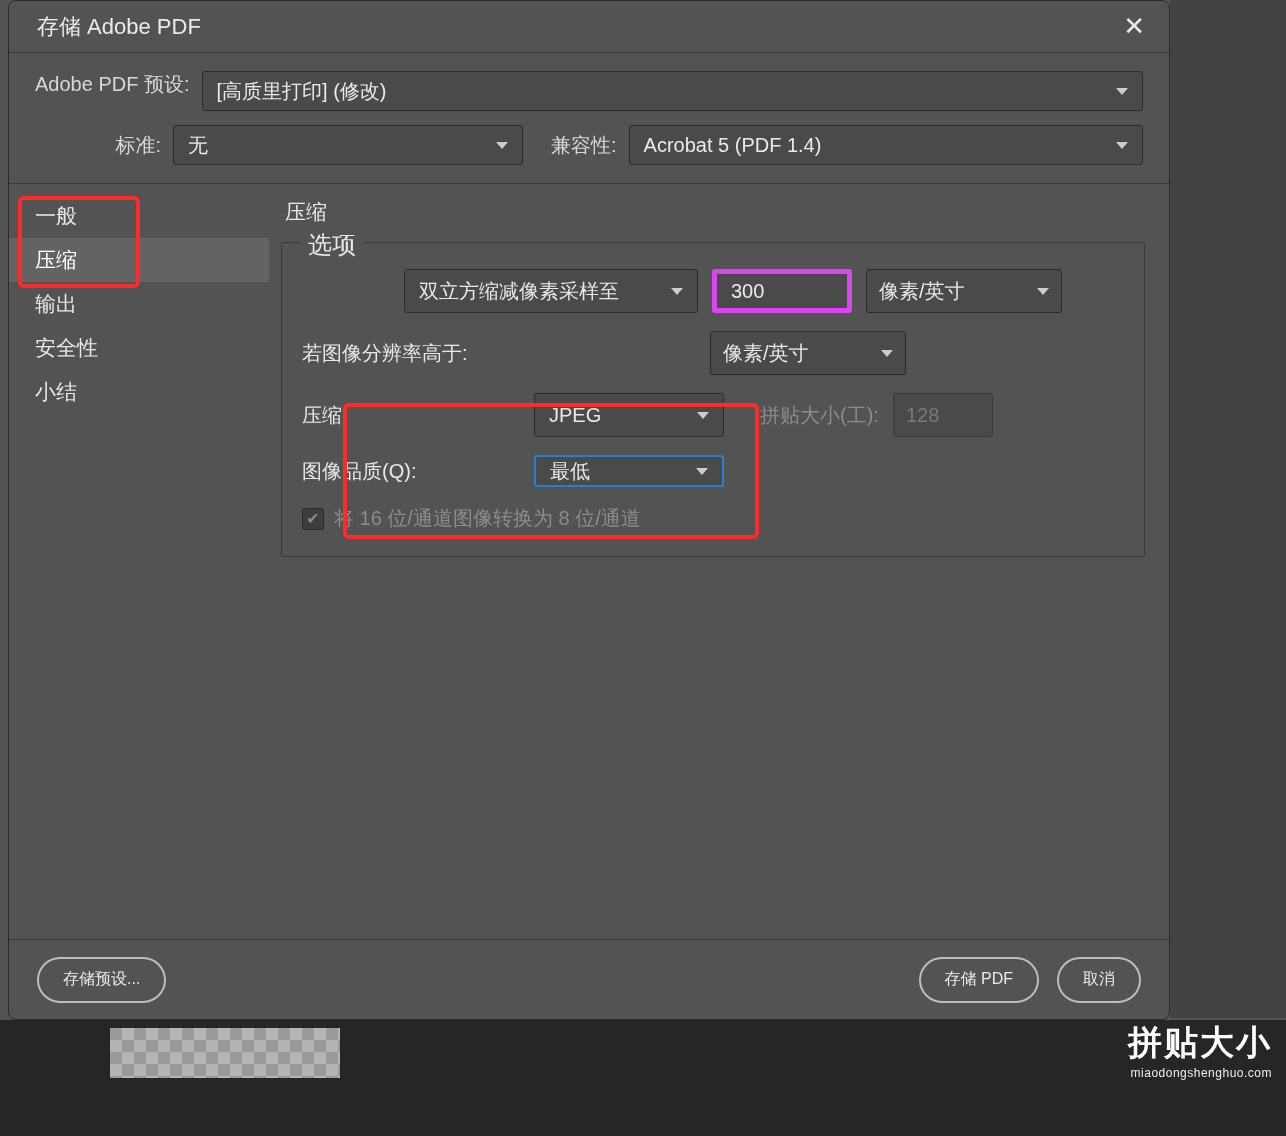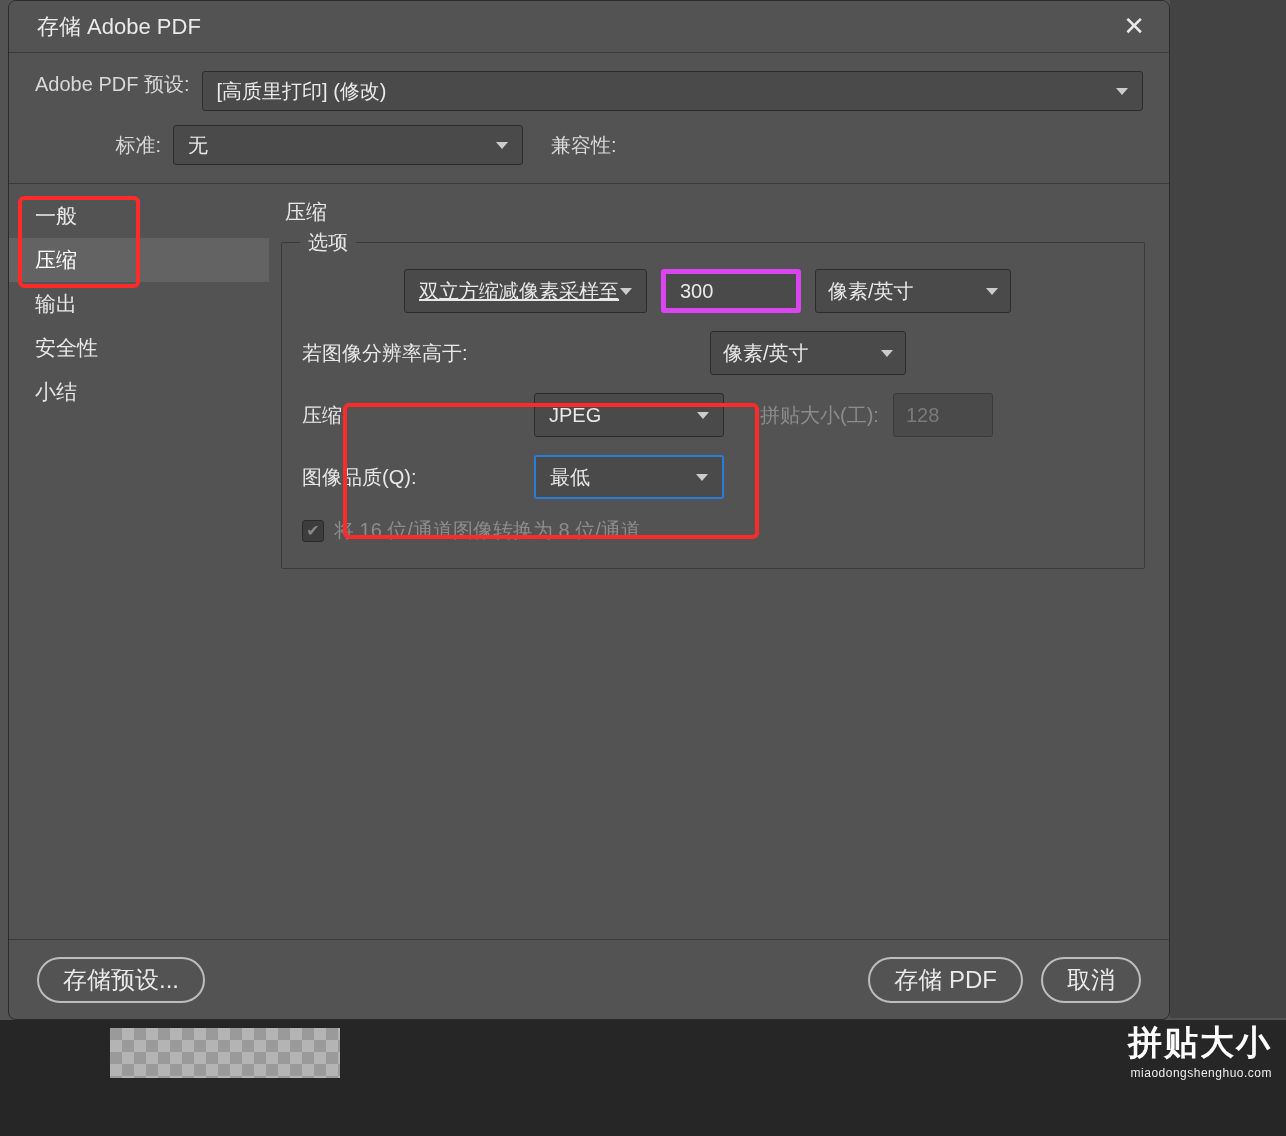--- a/index.html
+++ b/index.html
@@ -109,38 +109,38 @@
     border-radius: 2px;
     padding: 26px 20px 24px 20px;
     position: relative;
   }
   .gb-legend {
     position: absolute;
     top: -14px; left: 18px;
     background: #535353;
     padding: 0 8px;
     color: #e8e8e8;
-    font-size: 20px;
+    font-size: 24px;
   }
   .frow {
     display: flex;
     align-items: center;
     gap: 14px;
     margin-bottom: 18px;
   }
   .frow .label-right {
     color: #e8e8e8;
   }
   .sel-med {
-    width: 243px; height: 44px;
+    width: 294px; height: 44px;
     background: #4a4a4a;
     border: 1px solid #2c2c2c;
     border-radius: 3px;
     display: flex; align-items: center; justify-content: space-between;
-    padding: 0 14px; cursor: pointer; text-decoration: underline;
+    padding: 0 14px; cursor: pointer;
   }
   .num-input {
     width: 140px; height: 44px;
     background: #4a4a4a;
     border: 5px solid #d946ef;
     border-radius: 3px;
     color: #eaeaea;
     padding: 0 14px;
     display: flex; align-items: center;
   }
@@ -154,21 +154,21 @@
   }
   .sel-compress {
     width: 190px; height: 44px;
     background: #4a4a4a;
     border: 1px solid #2c2c2c;
     border-radius: 3px;
     display: flex; align-items: center; justify-content: space-between;
     padding: 0 14px; cursor: pointer;
   }
   .sel-quality {
-    width: 190px; height: 44px;
+    width: 190px; height: 32px;
     background: #4a4a4a;
     border: 2px solid #2a7dd6;
     border-radius: 3px;
     display: flex; align-items: center; justify-content: space-between;
     padding: 0 14px; cursor: pointer;
   }
   .disabled-label { color: #8c8c8c; }
   .disabled-input {
     width: 100px; height: 44px;
     background: #4a4a4a;
@@ -199,21 +199,21 @@
     padding: 0 28px;
     border-top: 1px solid #3a3a3a;
   }
   .btn {
     height: 46px;
     padding: 0 24px;
     border-radius: 24px;
     border: 2px solid #bdbdbd;
     background: transparent;
     color: #eaeaea;
-    font-size: 24px;
+    font-size: 16px;
     display: flex; align-items: center; justify-content: center;
     cursor: pointer;
   }
   .right-edge {
     position: absolute;
     left: 1170px; top: 0;
     width: 116px; height: 1018px;
     background: #434343;
   }
   .watermark {
@@ -265,20 +265,24 @@
     </div>
   </div>
 
   <div class="row2">
     <span class="toplabel spacer-left">标准:</span>
     <div class="select" style="flex:0 0 350px">
       <span>无</span>
       <span class="chev"></span>
     </div>
     <span class="toplabel" style="margin-left:16px">兼容性:</span>
+    <div class="select" style="flex:1">
+      <span>Acrobat 5 (PDF 1.4)</span>
+      <span class="chev"></span>
+    </div>
   </div>
 
   <div class="main">
     <div class="sidebar">
       <div class="side-item">一般</div>
       <div class="side-item sel">压缩</div>
       <div class="side-item">输出</div>
       <div class="side-item">安全性</div>
       <div class="side-item">小结</div>
     </div>

